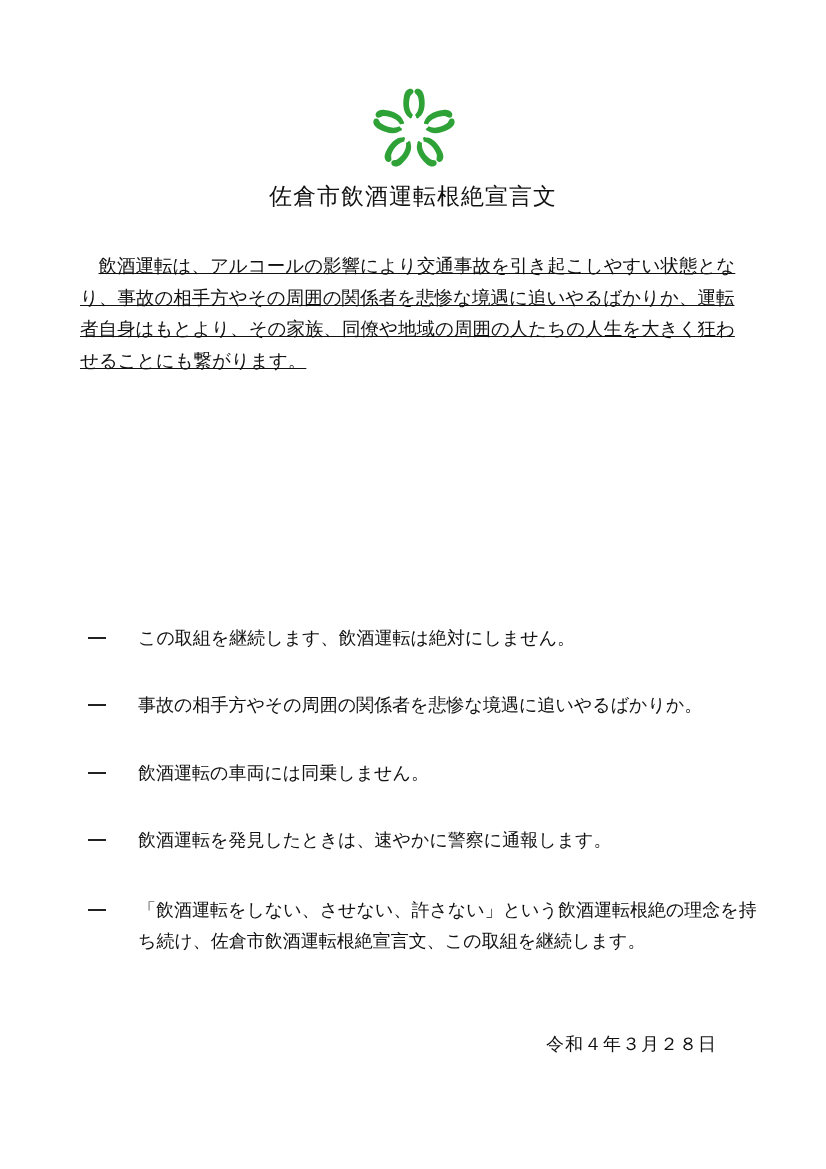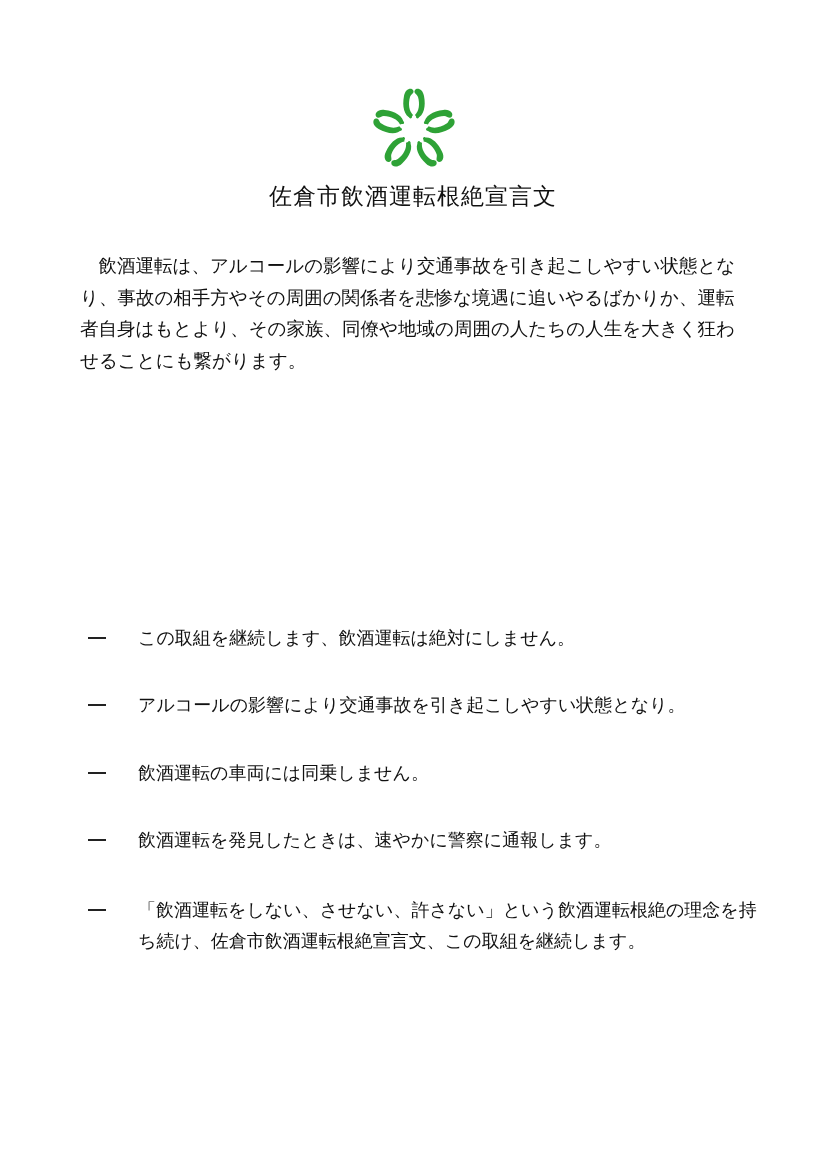--- a/index.html
+++ b/index.html
@@ -44,20 +44,21 @@
       left: 80px;
       width: 672px;
       top: 250px;
       font-size: 18.5px;
       line-height: 31.5px;
       color: #111;
     }
     .preamble p {
       margin: 0;
       text-indent: 1em;
+      text-decoration: underline;
     }
     .sengen-heading {
       position: absolute;
       left: 0;
       width: 826px;
       top: 556px;
       text-align: center;
       font-size: 18px;
       line-height: 28px;
     }
@@ -132,21 +133,21 @@
     <div class="dash">
         <span></span>
       </div>
     <div class="text">この取組を継続します、飲酒運転は絶対にしません。</div>
   </div>
 
   <div class="item" style="top:689px;">
     <div class="dash">
         <span></span>
       </div>
-    <div class="text">アルコールの影響により交通事故を引き起こしやすい状態となり。</div>
+    <div class="text">事故の相手方やその周囲の関係者を悲惨な境遇に追いやるばかりか。</div>
   </div>
 
   <div class="item" style="top:757px;">
     <div class="dash">
         <span></span>
       </div>
     <div class="text">飲酒運転の車両には同乗しません。</div>
   </div>
 
   <div class="item" style="top:824px;">
@@ -156,14 +157,15 @@
     <div class="text">飲酒運転を発見したときは、速やかに警察に通報します。</div>
   </div>
 
   <div class="item" style="top:894px;">
     <div class="dash">
         <span></span>
       </div>
     <div class="text">「飲酒運転をしない、させない、許さない」という飲酒運転根絶の理念を持ち続け、佐倉市飲酒運転根絶宣言文、この取組を継続します。</div>
   </div>
 
+  <div class="date">令和４年３月２８日</div>
 
 </div>
 
 </body></html>

